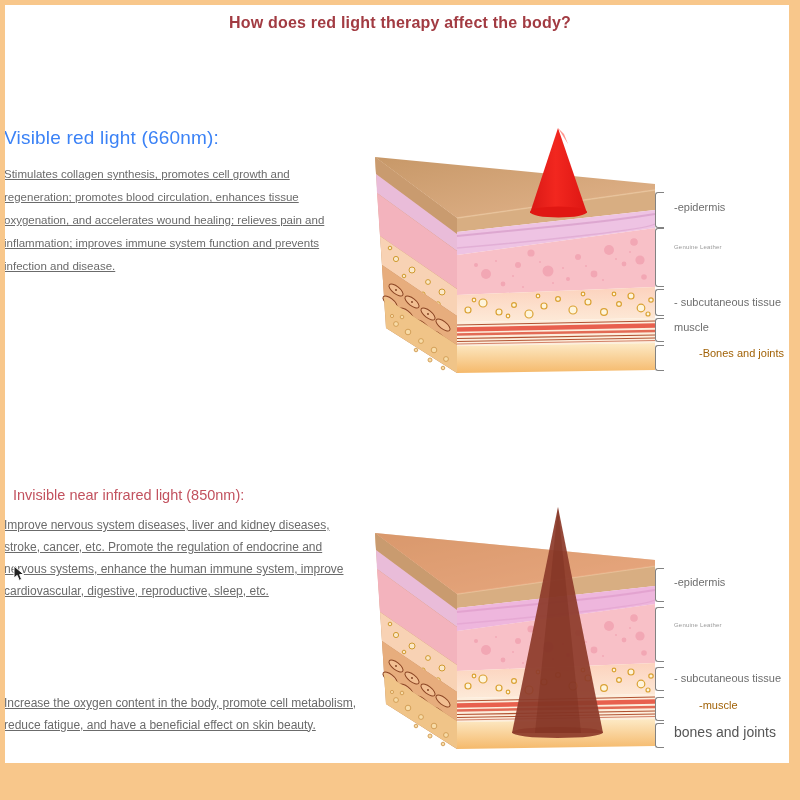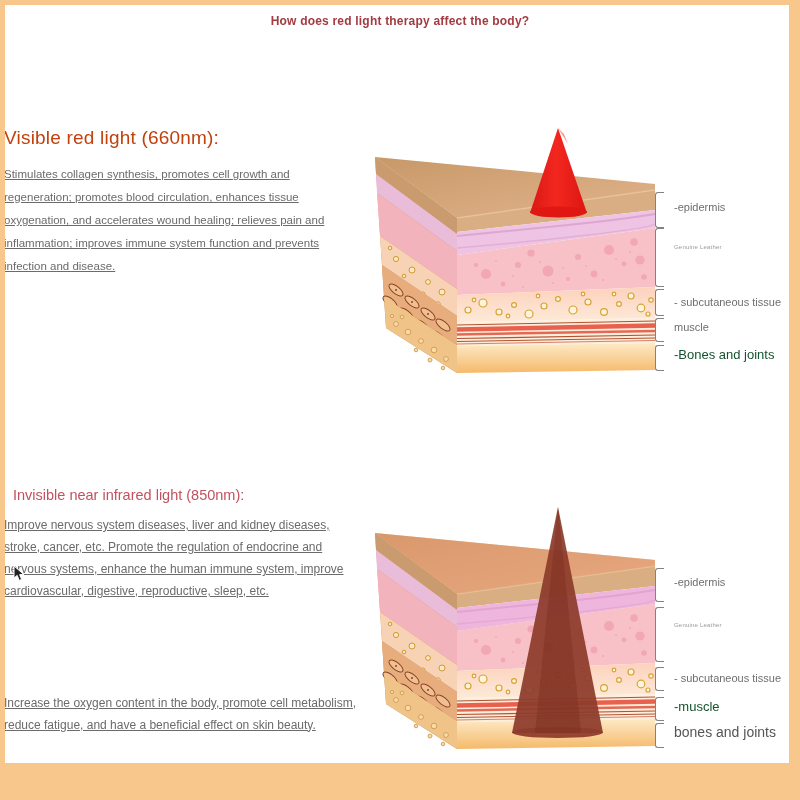--- a/index.html
+++ b/index.html
@@ -8,26 +8,26 @@
     background:#ffffff;
     font-family:"Liberation Sans", sans-serif;
   }
   .frame{
     position:absolute;inset:0;z-index:50;pointer-events:none;
     border-style:solid;border-color:#f8c78b;
     border-width:5px 11px 37px 5px;
   }
   .page-title{
     position:absolute;left:0;top:14px;width:800px;
-    text-align:center;font-size:12px;font-weight:600;
+    text-align:center;font-size:16px;font-weight:600;
     color:#a23b42;letter-spacing:.2px;
   }
   .h-red{
     position:absolute;left:4px;top:127px;
-    font-size:19px;color:#c2410c;font-weight:500;letter-spacing:.2px;
+    font-size:19px;color:#3b82f6;font-weight:500;letter-spacing:.2px;
   }
   .h-nir{
     position:absolute;left:13px;top:487px;
     font-size:14.5px;color:#c2525f;font-weight:500;
   }
   .body-text{
     position:absolute;color:#6b6b6b;white-space:pre-line;text-decoration:underline;
   }
   .body-red{left:4px;top:163px;width:372px;font-size:11.5px;line-height:23px;}
   .body-nir{left:4px;top:514px;width:378px;font-size:12px;line-height:22px;}
@@ -41,21 +41,21 @@
   .bracket{
     position:absolute;left:287px;width:9px;
     border:1.6px solid #828282;border-right:none;
     border-radius:3px 0 0 3px;
     box-sizing:border-box;
   }
   .lbl{
     position:absolute;left:306px;color:#6e6e6e;font-size:11px;white-space:nowrap;
   }
   .lbl-tiny{font-size:6px;color:#9a9a9a;letter-spacing:.2px;}
-  .lbl-md{font-size:13px;color:#14532d;}
+  .lbl-md{font-size:11px;color:#a16207;margin-left:25px;}
   .lbl-lg{font-size:14px;color:#555555;}
 
   
   .d1 .bk-epidermis{top:68px;height:36px;}
   .d1 .bk-dermis{top:104px;height:59px;}
   .d1 .bk-subcut{top:165px;height:27px;}
   .d1 .bk-muscle{top:194px;height:24px;}
   .d1 .bk-bone{top:221px;height:26px;}
   .d1 .lb-epidermis{top:77px;}
   .d1 .lb-dermis{top:120px;}

